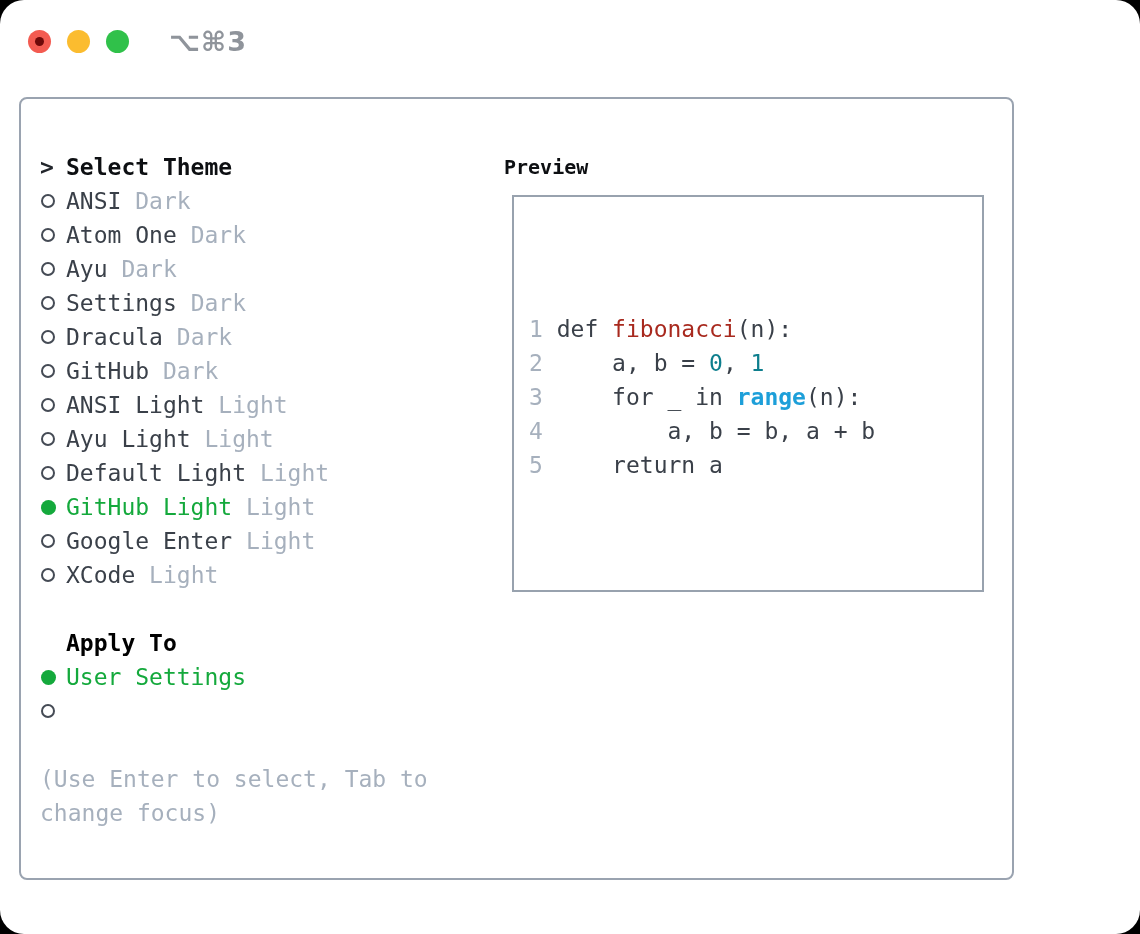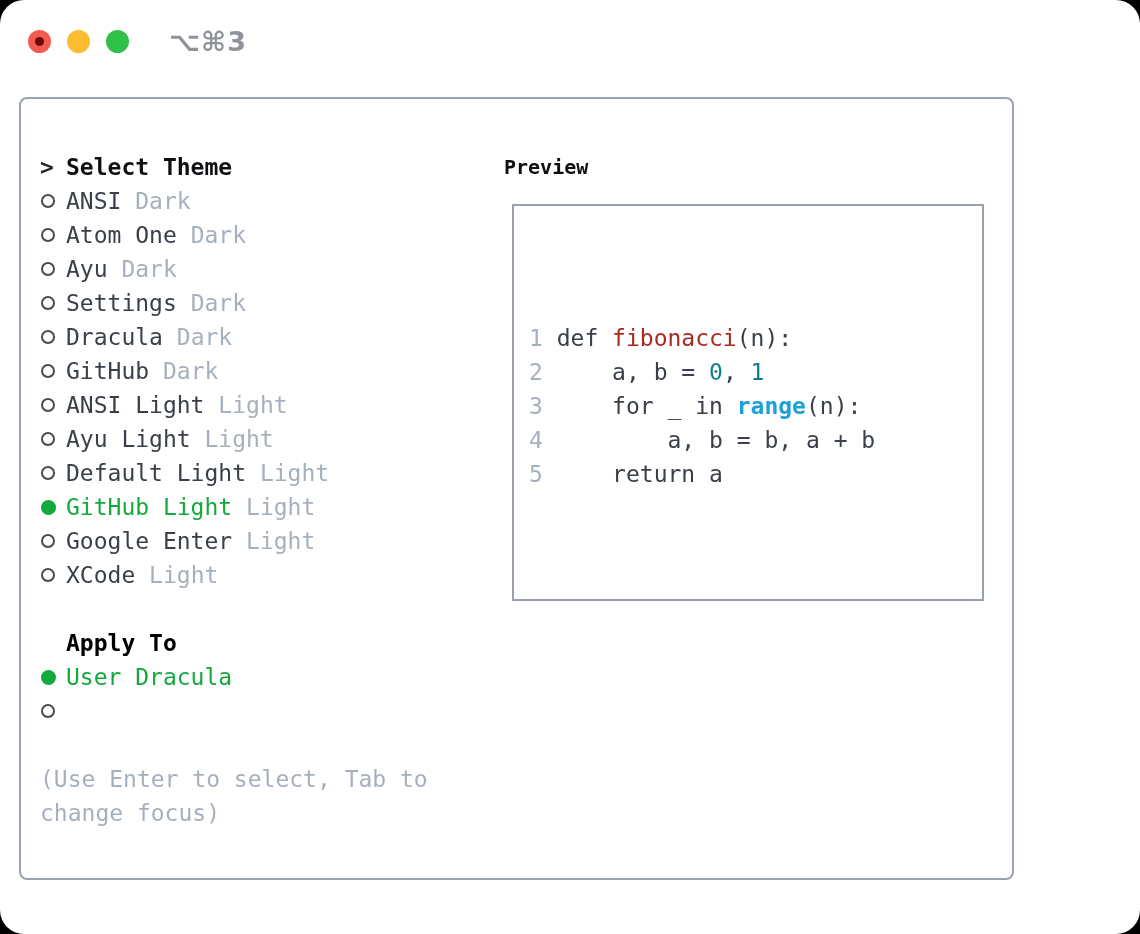--- a/index.html
+++ b/index.html
@@ -53,21 +53,21 @@
   .hdr{font-weight:bold;color:var(--black_text);}
   .hdr2{font-weight:bold;color:#000;}
   .t-name{color:var(--dark_text);}
   .t-tag{color:var(--muted);}
   .sel .t-name{color:var(--green_sel);}
   .spacer{height:34px;}
   .hint{width:402px;color:var(--muted);white-space:normal;}
   
   .preview-header{position:absolute;left:483px;top:51px;height:34px;line-height:34px;font-size:20px;font-weight:bold;color:var(--black_text);}
   .preview-box{
-    position:absolute;left:491px;top:105px;width:472px;height:397px;box-sizing:border-box;
+    position:absolute;left:491px;top:96px;width:472px;height:397px;box-sizing:border-box;
     border:2px solid var(--box_border);background:#fff;
     padding:47px 0 0 15px;font-size:23px;line-height:34px;white-space:pre;overflow:hidden;
   }
   .pline{height:34px;}
   .ln{color:var(--muted);}
   .c-text{color:var(--dark_text);}
   .c-func{color:var(--func_red);}
   .c-num{color:var(--num_teal);}
   .c-builtin{color:var(--builtin_blue);font-weight:bold;}
 </style>
@@ -110,21 +110,21 @@
           </div>
 
         <div class="spacer"></div>
 
         <div class="row">
           <span class="marker"></span>
           <span class="hdr2">Apply To</span>
         </div>
 
         <div id="apply-list">
-            <div class="row sel"><span class="marker"><span class="radio on"></span></span><span class="t-name">User Dracula</span></div>
+            <div class="row sel"><span class="marker"><span class="radio on"></span></span><span class="t-name">User Settings</span></div>
             <div class="row"><span class="marker"><span class="radio"></span></span></div>
           </div>
 
         <div class="spacer"></div>
 
         <div class="hint">(Use Enter to select, Tab to change focus)</div>
       </div>
 
       <div class="preview-header">Preview</div>
 

